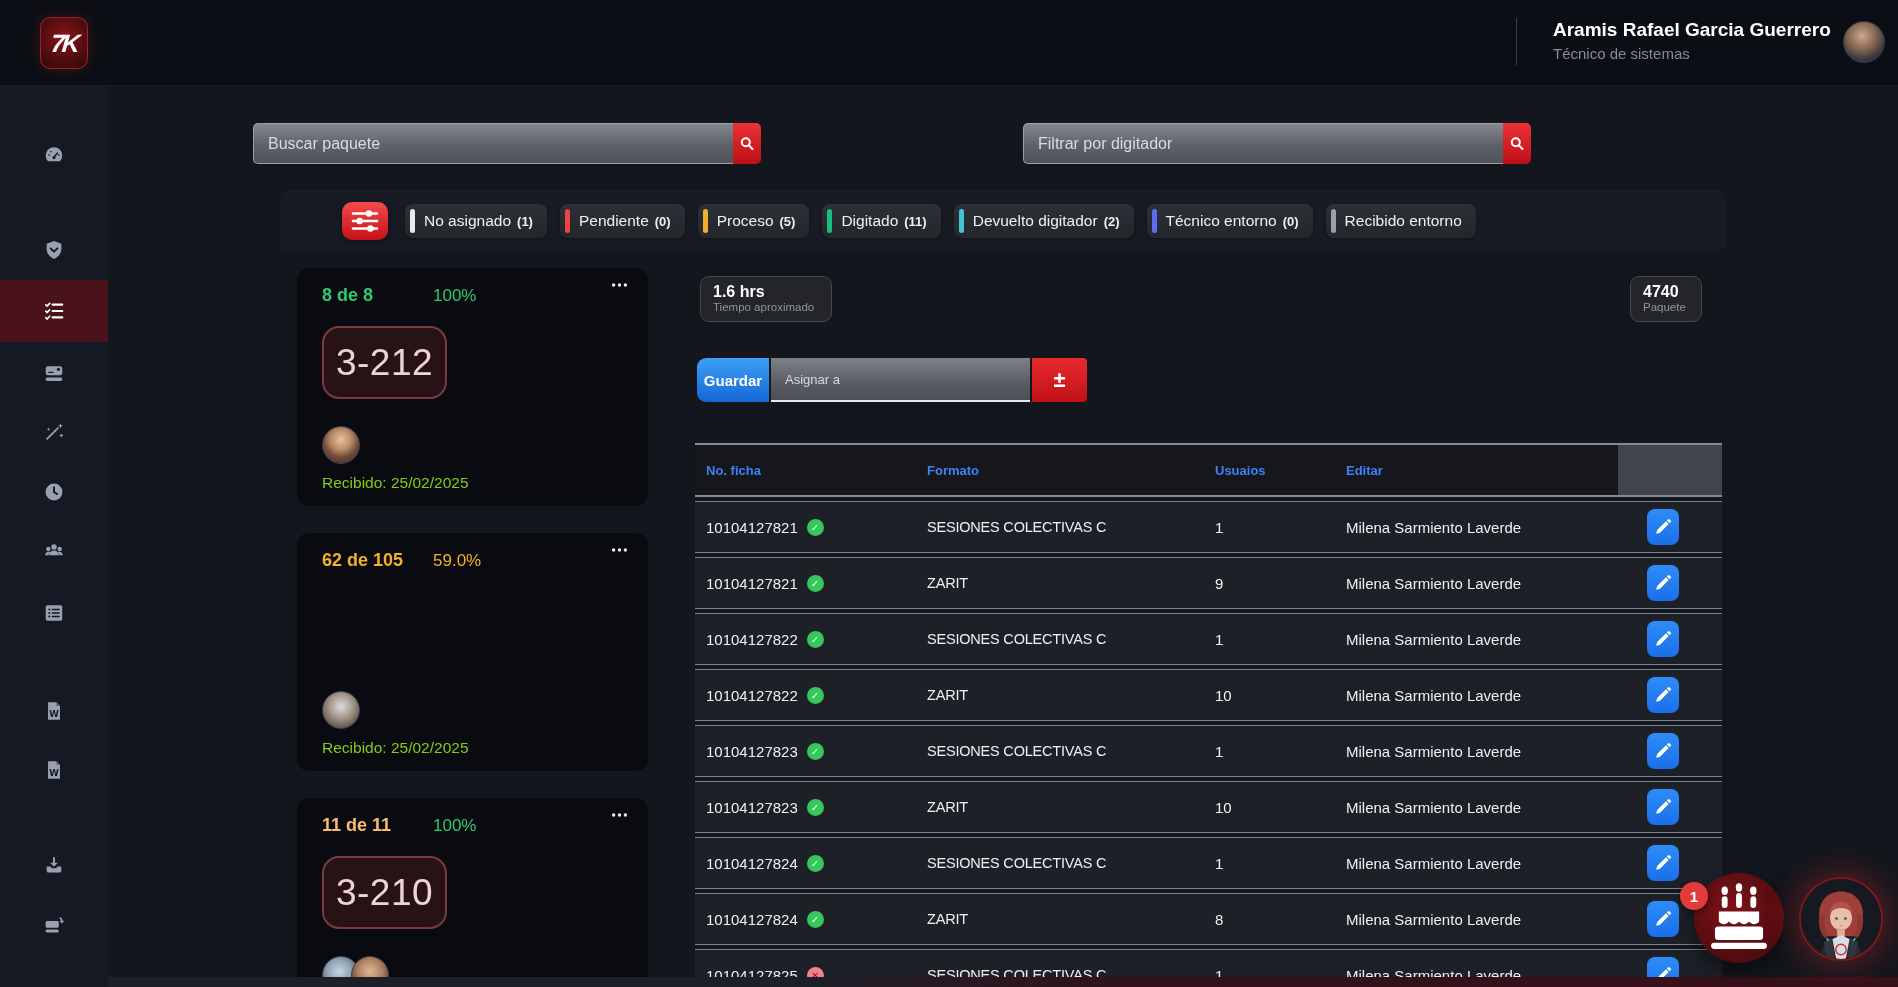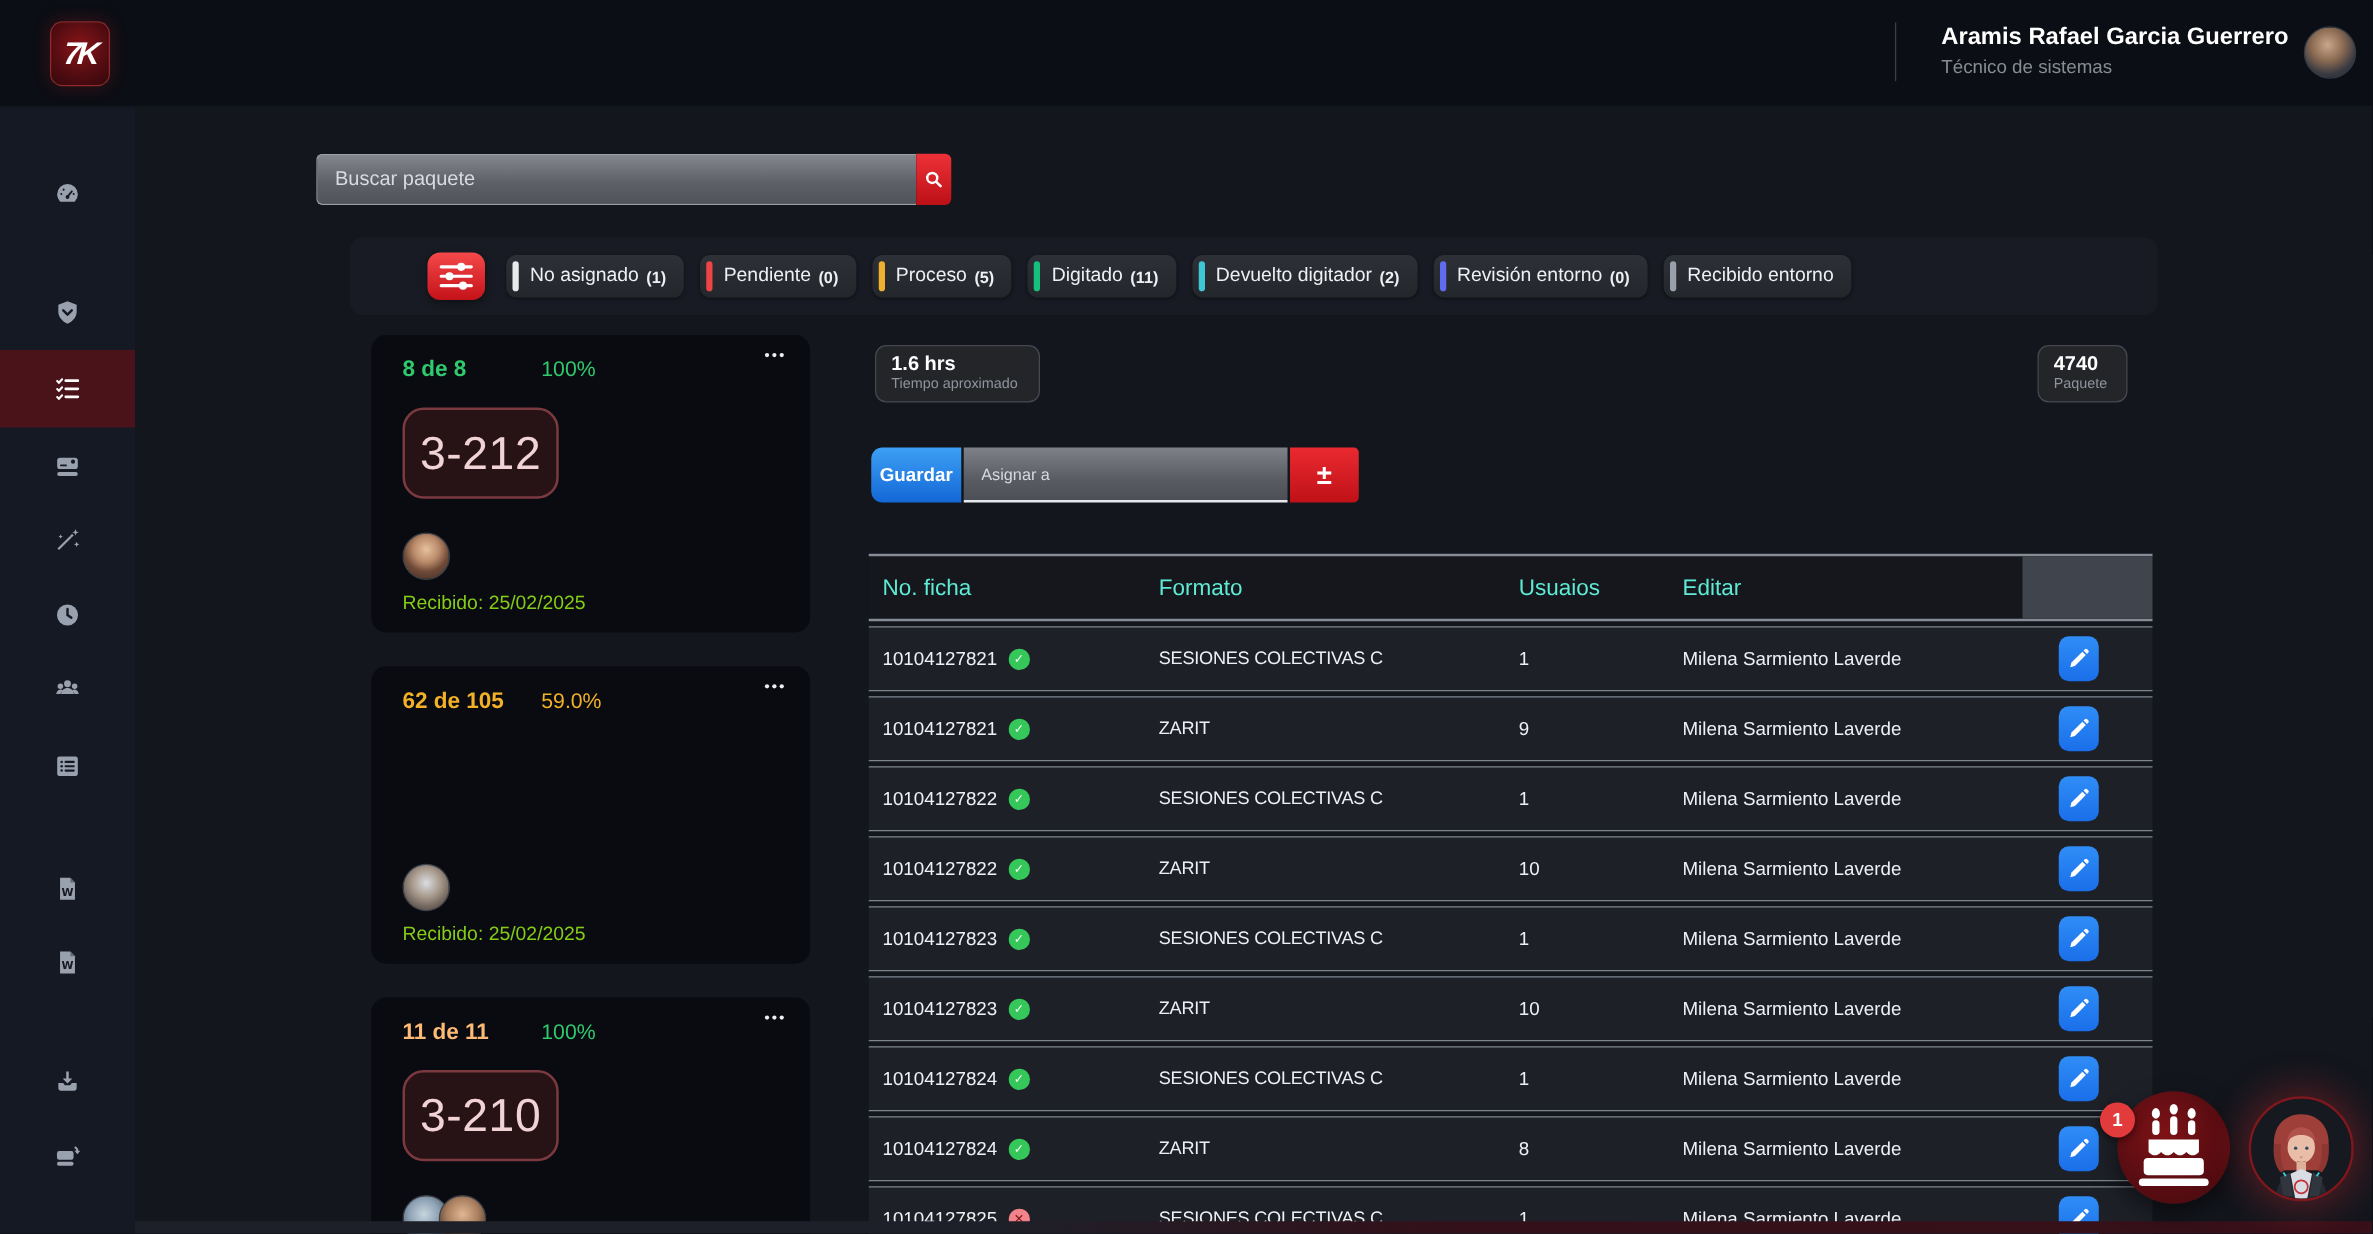--- a/index.html
+++ b/index.html
@@ -95,21 +95,21 @@
   .gray-input::placeholder{color:#d6d9de;opacity:1;}
   .assign-input{width:259px;}
   .obs-input{width:625px;}
   .btn-add{width:55px;flex:none;margin-left:2px;background:linear-gradient(180deg,#ea2a30,#bf1117);color:#fff;
         font-size:22px;font-weight:700;border:none;border-radius:0 4px 4px 0;cursor:pointer;font-family:inherit;}
 
   
   .table{position:absolute;left:587px;top:357px;width:1027px;}
   .thead{display:grid;grid-template-columns:221px 288px 131px 283px 104px;height:54px;background:#15171d;
         border-top:2px solid #868c96;border-bottom:2px solid #868c96;align-items:stretch;}
-  .th{display:flex;align-items:center;padding-left:11px;font-size:18px;font-weight:400;color:#5eead4;}
+  .th{display:flex;align-items:center;padding-left:11px;font-size:13px;font-weight:700;color:#3b82f6;}
   .th.c5{background:#3f444d;}
   .trow{display:grid;grid-template-columns:221px 288px 131px 283px 104px;height:52px;margin-top:4px;background:#1d2027;
         border-top:1px solid #7e848e;border-bottom:1px solid #7e848e;align-items:center;}
   .td{padding-left:11px;font-size:15px;color:#eef0f3;white-space:nowrap;}
   .td-ficha{display:flex;align-items:center;gap:9px;}
   .status-dot{width:17px;height:17px;border-radius:50%;display:flex;align-items:center;justify-content:center;
         font-size:10px;font-weight:700;flex:none;}
   .status-ok{background:#35c759;color:#fff;}
   .status-err{background:#f3838b;color:#7c161c;}
   .td-formato{font-size:14.5px;letter-spacing:-.2px;}
@@ -288,20 +288,31 @@
       <button class="search-btn">
         <span style="display: inline-flex; align-items: center; justify-content: center; width: 100%; height: 100%;">
             <svg viewBox="0 0 24 24" fill="none" stroke="#fff" stroke-width="3" stroke-linecap="round" style="width: 100%; height: 100%;">
               <circle cx="10.2" cy="10.2" r="6"></circle>
               <path d="M14.8 14.8l5.4 5.4"></path>
             </svg>
           </span>
       </button>
     </div>
 
+    <div class="search-group" id="search-group-2">
+      <input class="search-input" type="text" placeholder="Filtrar por digitador" style="">
+      <button class="search-btn">
+        <span style="display: inline-flex; align-items: center; justify-content: center; width: 100%; height: 100%;">
+            <svg viewBox="0 0 24 24" fill="none" stroke="#fff" stroke-width="3" stroke-linecap="round" style="width: 100%; height: 100%;">
+              <circle cx="10.2" cy="10.2" r="6"></circle>
+              <path d="M14.8 14.8l5.4 5.4"></path>
+            </svg>
+          </span>
+      </button>
+    </div>
 
     <div class="chips-bar">
       <button class="filter-btn">
         <span style="display: inline-flex; align-items: center; justify-content: center; width: 100%; height: 100%;">
             <svg viewBox="0 0 24 24" fill="#fff" style="width: 100%; height: 100%;">
               <g stroke="#fff" stroke-width="1.8" stroke-linecap="round">
                 <path d="M3.5 6.7h17M3.5 12h17M3.5 17.3h17"></path>
               </g>
               <circle cx="14.8" cy="6.7" r="2.3"></circle>
               <circle cx="8.2" cy="12" r="2.3"></circle>
@@ -330,21 +341,21 @@
     <span class="chip-label">Digitado</span>
     <span class="chip-count">(11)</span>
   </div>
           <div class="chip">
     <span class="chip-accent" style="background: rgb(63, 198, 212);"></span>
     <span class="chip-label">Devuelto digitador</span>
     <span class="chip-count">(2)</span>
   </div>
           <div class="chip">
     <span class="chip-accent" style="background: rgb(95, 108, 240);"></span>
-    <span class="chip-label">Revisión entorno</span>
+    <span class="chip-label">Técnico entorno</span>
     <span class="chip-count">(0)</span>
   </div>
           <div class="chip">
     <span class="chip-accent" style="background: rgb(153, 160, 171);"></span>
     <span class="chip-label">Recibido entorno</span>
 
   </div>
         </div>
     </div>
 

